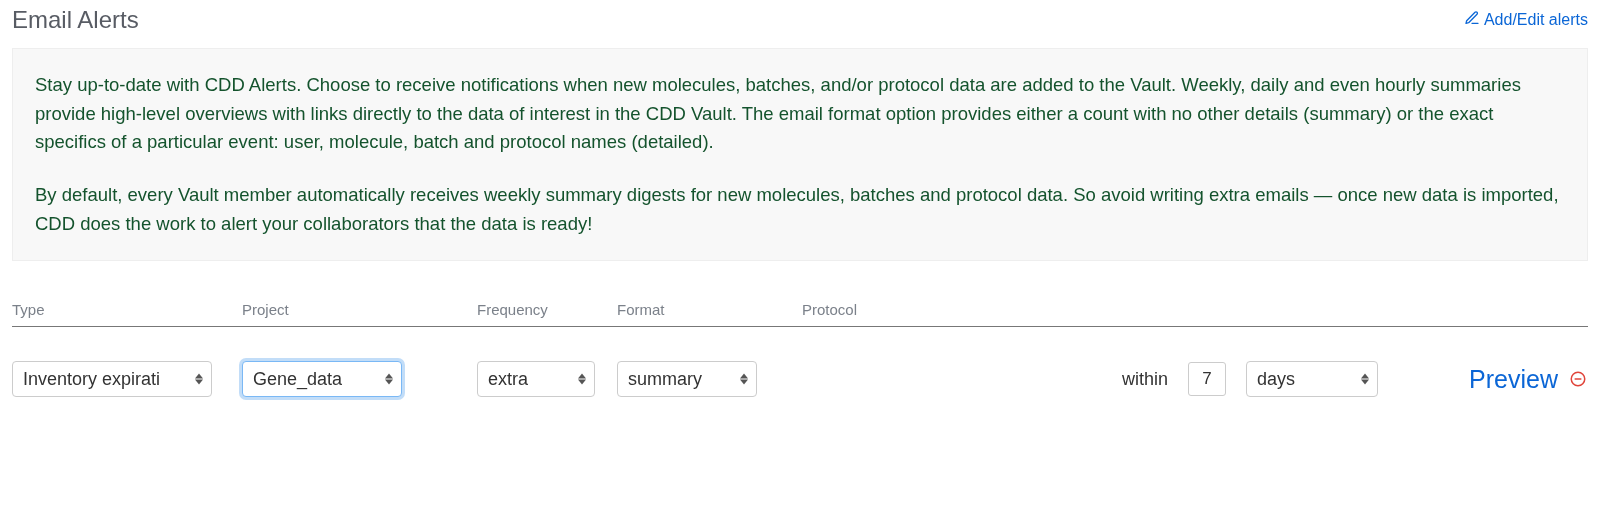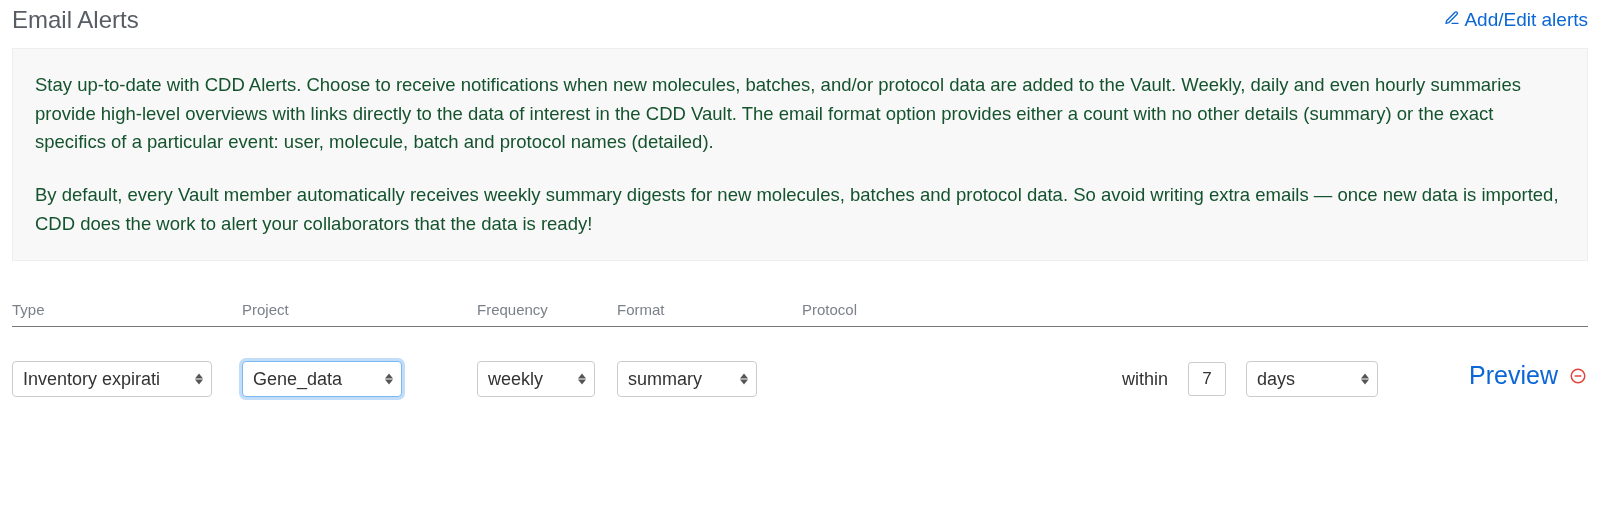--- a/index.html
+++ b/index.html
@@ -18,21 +18,21 @@
     align-items: center;
     margin-bottom: 14px;
   }
   .page-title {
     font-size: 24px;
     color: #585c64;
     font-weight: 400;
   }
   .add-edit-link {
     color: #0b66d6;
-    font-size: 19px;
+    font-size: 16px;
     display: flex;
     align-items: center;
     gap: 4px;
     cursor: pointer;
   }
   .add-edit-link svg { width: 16px; height: 16px; }
   .info-box {
     background: #f8f8f8;
     border: 1px solid #eeeeee;
     padding: 22px 22px;
@@ -53,21 +53,21 @@
   }
   .col-type { width: 230px; }
   .col-project { width: 235px; }
   .col-frequency { width: 140px; }
   .col-format { width: 185px; }
   .col-protocol { width: 320px; }
   .col-inventory { width: 300px; }
   .col-actions { flex: 1; text-align: right; }
   .trow {
     display: flex;
-    align-items: flex-start;
+    align-items: center;
     padding-top: 34px;
   }
   .sel {
     position: relative;
     display: inline-flex;
     align-items: center;
     background: #fff;
     border: 1px solid #ccc;
     border-radius: 4px;
     height: 36px;
@@ -178,21 +178,21 @@
         </div>
       </div>
       <div class="col-project">
         <div class="sel active" style="width:160px">
           <span>Gene_data</span>
           <span class="caret"></span>
         </div>
       </div>
       <div class="col-frequency">
         <div class="sel" style="width:118px">
-          <span>weekly</span>
+          <span>extra</span>
           <span class="caret"></span>
         </div>
       </div>
       <div class="col-format">
         <div class="sel" style="width:140px">
           <span>summary</span>
           <span class="caret"></span>
         </div>
       </div>
       <div class="col-protocol">

